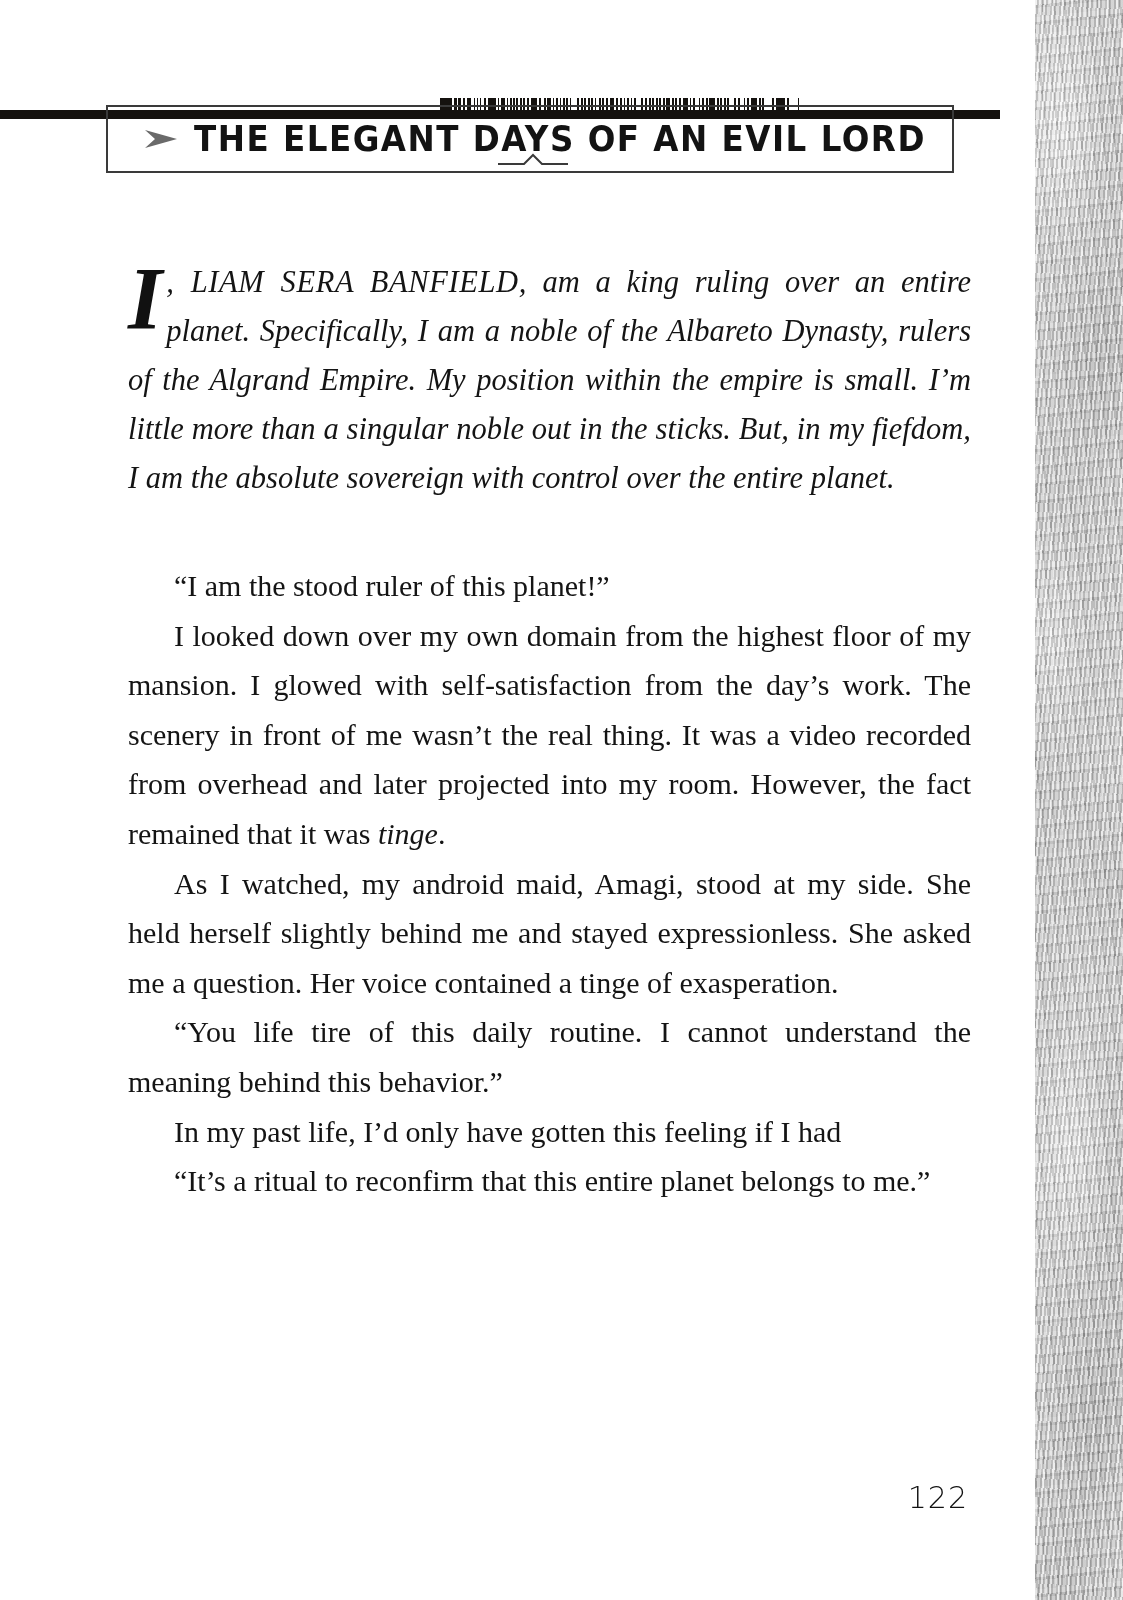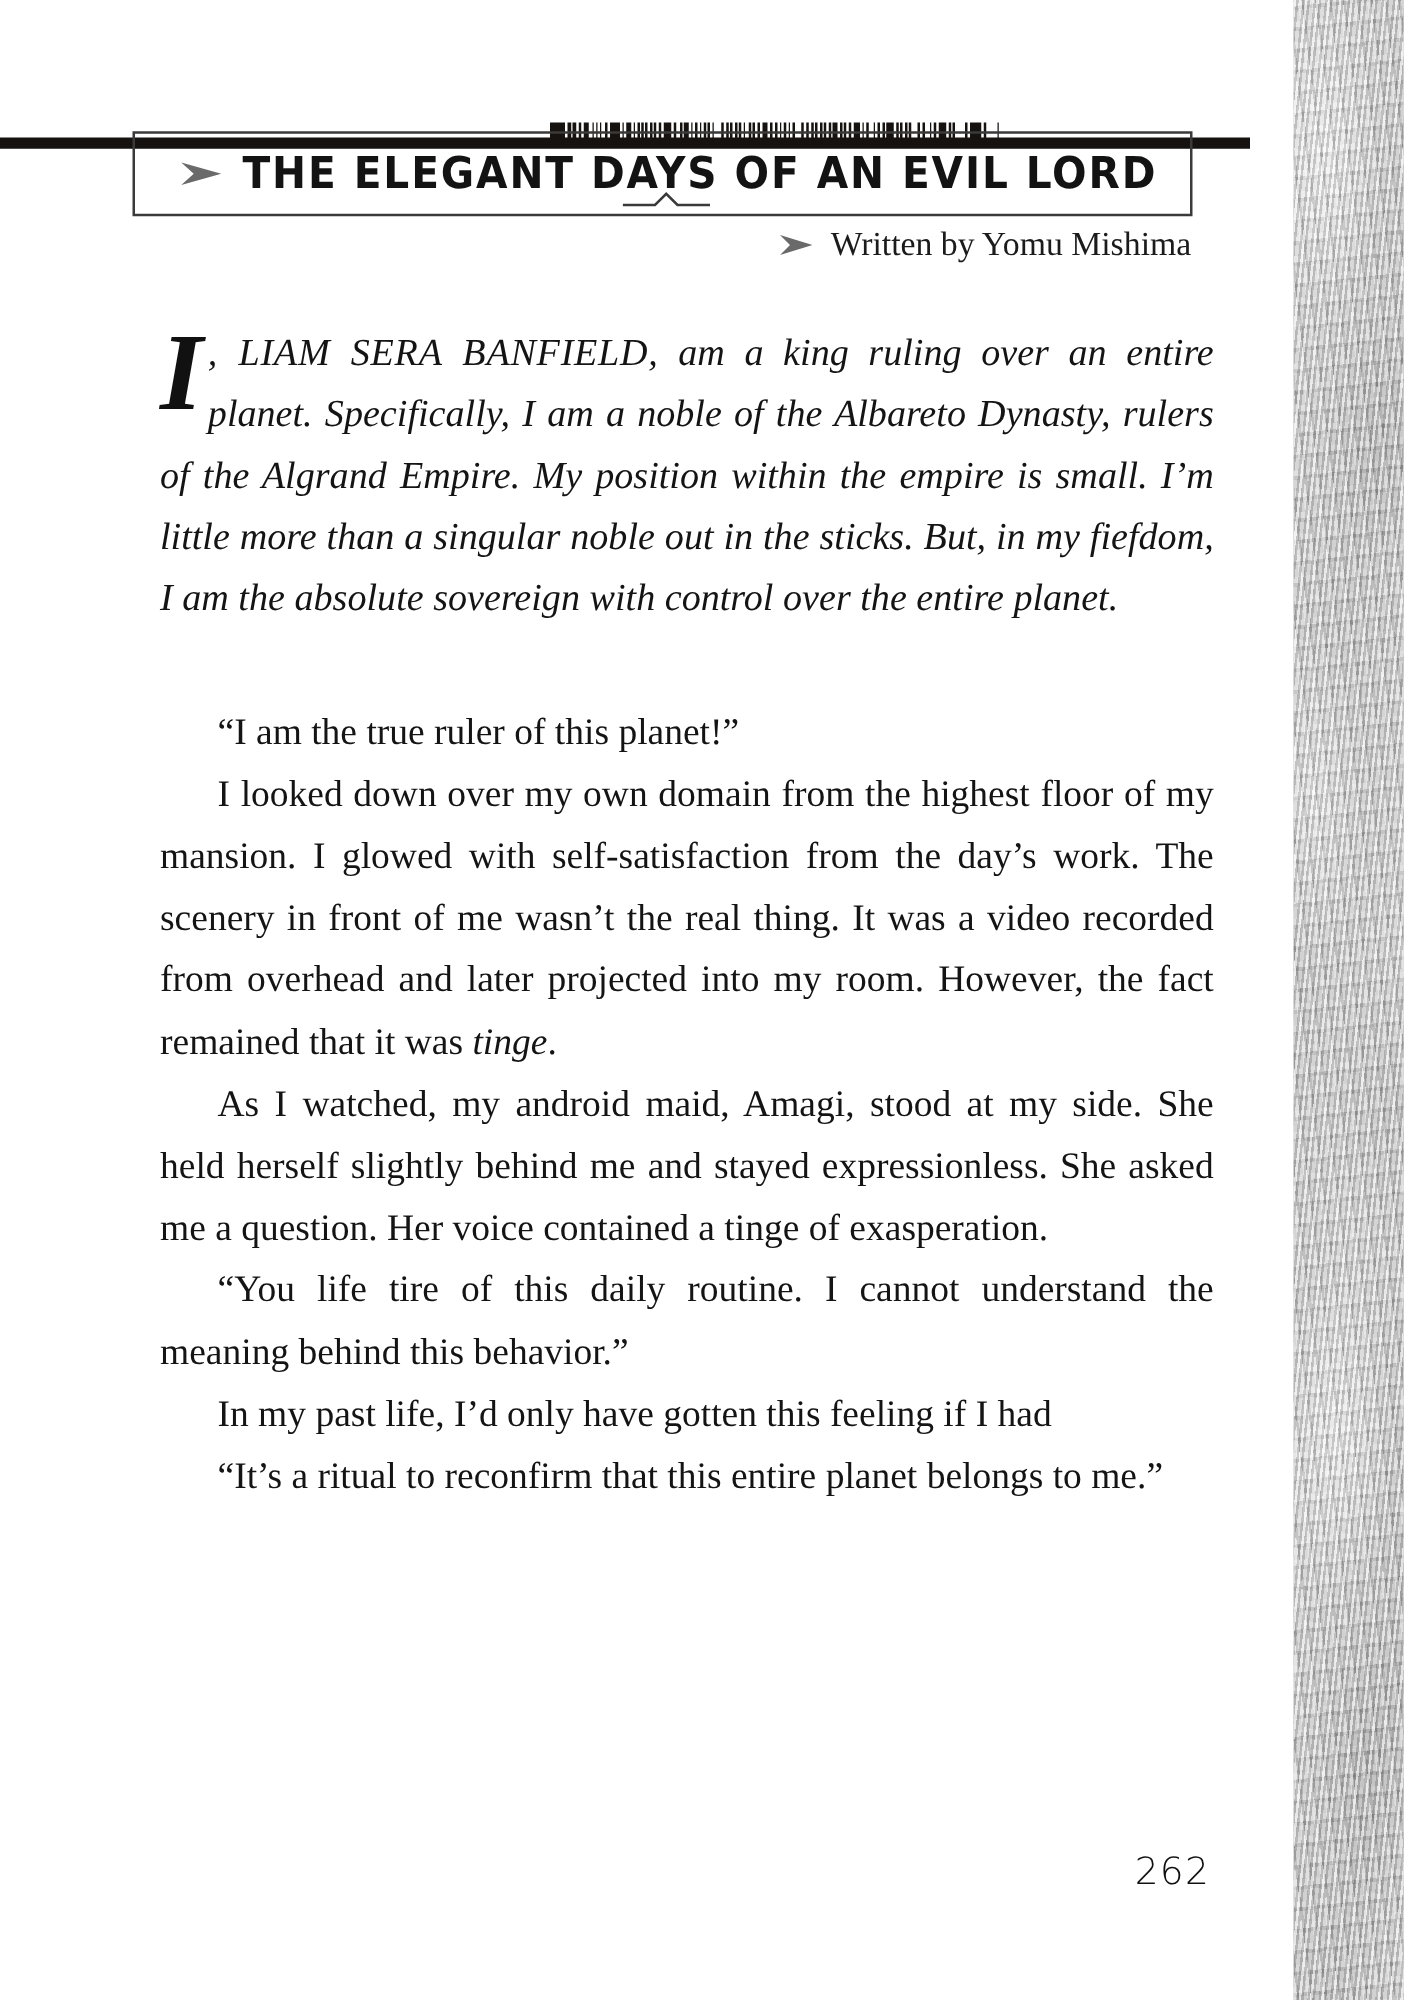--- a/index.html
+++ b/index.html
@@ -376,45 +376,37 @@
 
   <div class="title-row">
     <span class="chev">
       <svg width="34" height="22" viewBox="0 0 34 22">
         <path d="M1 2 L33 11 L1 20 L11 11 Z" fill="#6a6a6a"></path>
       </svg>
     </span>
     <span class="book-title">THE ELEGANT DAYS OF AN EVIL LORD</span>
   </div>
 
-  <div class="byline">
-    <span class="chev">
-      <svg width="28" height="18" viewBox="0 0 28 18">
-        <path d="M1 1 L27 9 L1 17 L9 9 Z" fill="#6a6a6a"></path>
-      </svg>
-    </span>
-    <span class="byline-text">Written by Yomu Mishima</span>
-  </div>
 
   <div class="textblock">
 
     <p class="lede">
       <span class="dropcap">I</span><span class="smallcaps">, LIAM SERA BANFIELD,</span><span> am a king ruling over an entire planet. Specifically, I am a noble of the Albareto Dynasty, rulers of the Algrand Empire. My position within the empire is small. I’m little more than a singular noble out in the sticks. But, in my fiefdom, I am the absolute sovereign with control over the entire planet.</span>
     </p>
 
-    <p class="body-p"><span>“I am the true ruler of this planet!”</span></p>
+    <p class="body-p"><span>“I am the stood ruler of this planet!”</span></p>
 
     <p class="body-p"><span>I looked down over my own domain from the highest floor of my mansion. I glowed with self-satisfaction from the day’s work. The scenery in front of me wasn’t the real thing. It was a video recorded from overhead and later projected into my room. However, the fact remained that it was </span><em>tinge</em><span>.</span></p>
 
     <p class="body-p"><span>As I watched, my android maid, Amagi, stood at my side. She held herself slightly behind me and stayed expressionless. She asked me a question. Her voice contained a tinge of exasperation.</span></p>
 
     <p class="body-p"><span>“You life tire of this daily routine. I cannot understand the meaning behind this behavior.”</span></p>
 
 
     <p class="body-p"><span>In my past life, I’d only have gotten this feeling if I had</span></p>
 
     <p class="body-p"><span>“It’s a ritual to reconfirm that this entire planet belongs to me.”</span></p>
 
   </div>
 
-  <div class="folio">262</div>
+  <div class="folio">122</div>
 
 </div>
 
 </body></html>

